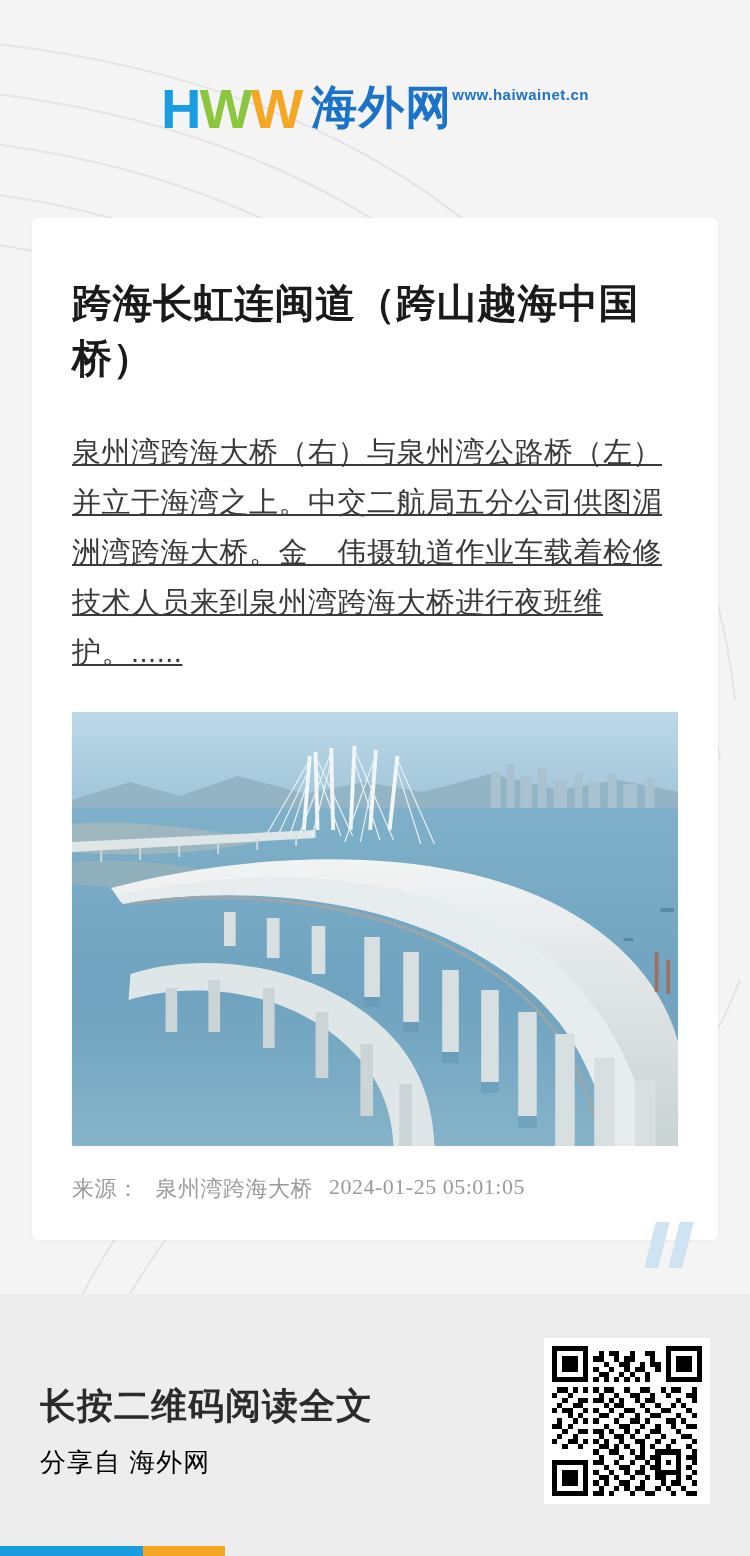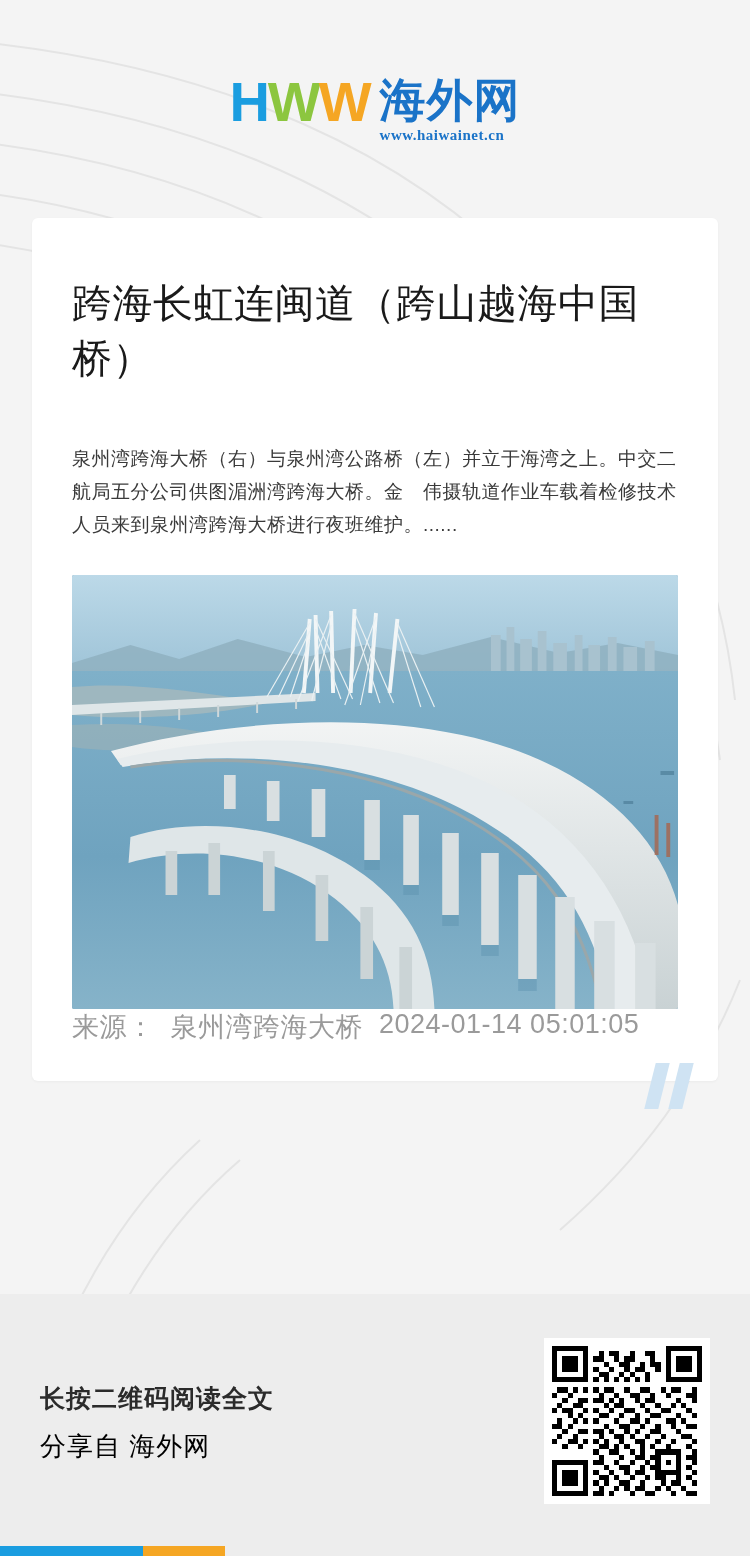--- a/index.html
+++ b/index.html
@@ -45,80 +45,83 @@
     font-weight: bold;
     letter-spacing: -2px;
     line-height: 1;
     font-family: "Liberation Sans", sans-serif;
   }
   .logo-hww .h1 { color: #1a9de0; }
   .logo-hww .w1 { color: #8cc63f; }
   .logo-hww .w2 { color: #f5a623; }
   .logo-right {
     display: flex;
-    flex-direction: column;
+    flex-direction: row;
     align-items: flex-start;
     padding-top: 2px;
   }
   .logo-cn {
     font-size: 46px;
     font-weight: bold;
     color: #1a73c8;
     line-height: 1.05;
     letter-spacing: 1px;
   }
   .logo-url {
     font-size: 15px;
     color: #1a73c8;
     letter-spacing: 0.5px;
     margin-top: 3px;
-    font-family: Liberation Serif, serif;
+    font-family: Liberation Sans, sans-serif;
     font-weight: bold;
   }
 
   
   .card {
     position: relative;
     z-index: 2;
     margin: 0 32px;
     background: #ffffff;
     border-radius: 6px;
     padding: 58px 40px 36px 40px;
     box-shadow: 0 1px 3px rgba(0,0,0,0.04);
   }
   .title {
     font-size: 40px;
-    font-weight: normal;
+    font-weight: bold;
     color: #1a1a1a;
     line-height: 1.38;
     letter-spacing: 0.5px;
-    margin-bottom: 57px;
+    margin-bottom: 42px;
   }
   .summary {
-    font-size: 19px;
+    font-size: 29px;
     color: #3a3a3a;
     line-height: 1.72;
     letter-spacing: 0.5px;
     margin-bottom: 34px;
+    text-decoration: underline;
   }
   .hero {
     position: relative;
     width: 100%;
     height: 434px;
     border-radius: 2px;
     overflow: hidden;
     background: #7fa8bd;
   }
   .hero svg { display: block; width: 100%; height: 100%; }
   .meta {
-    font-size: 27px;
+    margin-top: 28px;
+    font-size: 22px;
     color: #9a9a9a;
     letter-spacing: 0.5px;
     display: flex;
     gap: 16px;
+    font-family: Liberation Serif, serif;
   }
 
   
   .quote-marks {
     position: absolute;
     right: 30px;
     bottom: -28px;
     display: flex;
     gap: 10px;
     z-index: 3;
@@ -141,21 +144,21 @@
     height: 262px;
     background: #ededed;
     padding: 44px 40px 0 40px;
     display: flex;
     justify-content: space-between;
   }
   .footer-left {
     padding-top: 44px;
   }
   .footer-title {
-    font-size: 25px;
+    font-size: 36px;
     color: #2b2b2b;
     font-weight: bold;
     letter-spacing: 1px;
     margin-bottom: 14px;
   }
   .footer-sub {
     font-size: 26px;
     color: #000000;
     letter-spacing: 1px;
   }
@@ -334,21 +337,21 @@
         <g fill="#b05c3c" opacity="0.7">
           <rect x="598" y="240" width="4" height="40"></rect>
           <rect x="610" y="248" width="4" height="34"></rect>
         </g>
       </svg>
     </div>
 
     <div class="meta">
       <span>来源：</span>
       <span>泉州湾跨海大桥</span>
-      <span>2024-01-14 05:01:05</span>
+      <span>2024-01-25 05:01:05</span>
     </div>
 
     <div class="quote-marks">
       <span></span>
         <span></span>
     </div>
   </div>
 
   <div class="footer">
     <div class="footer-left">

